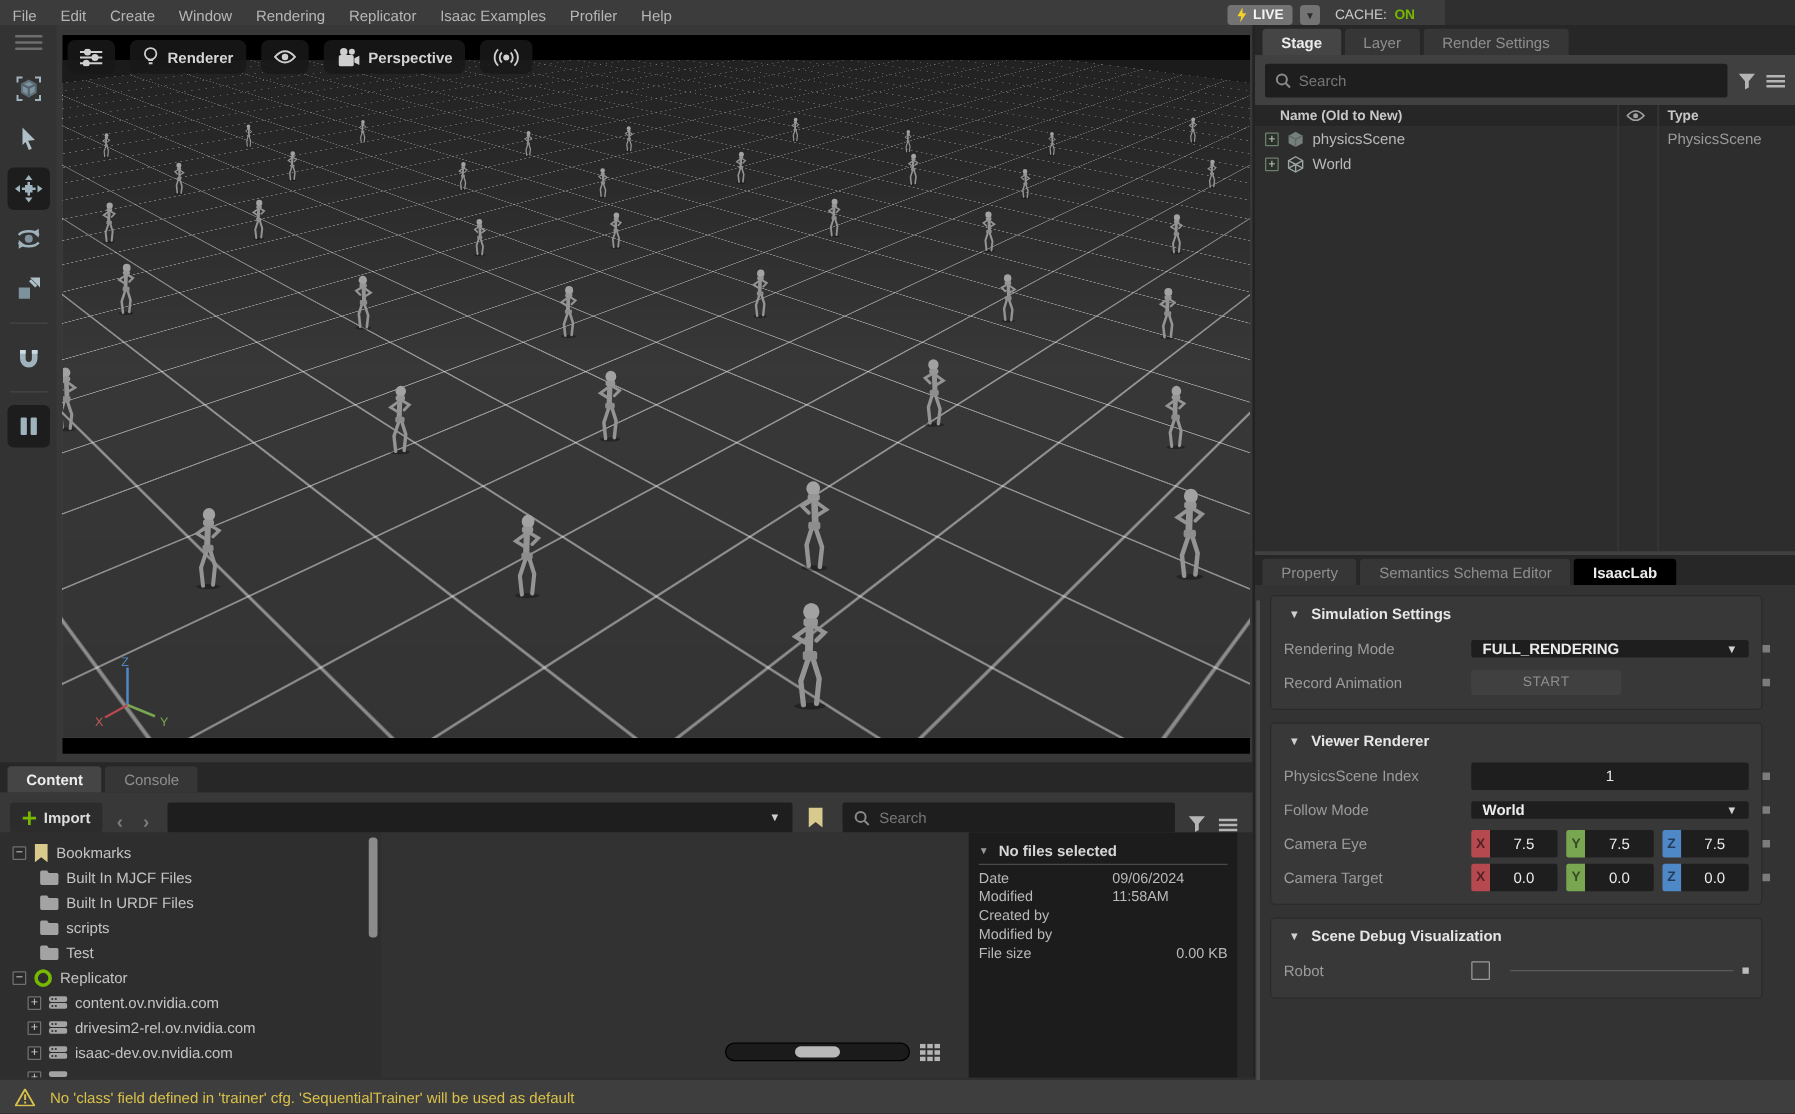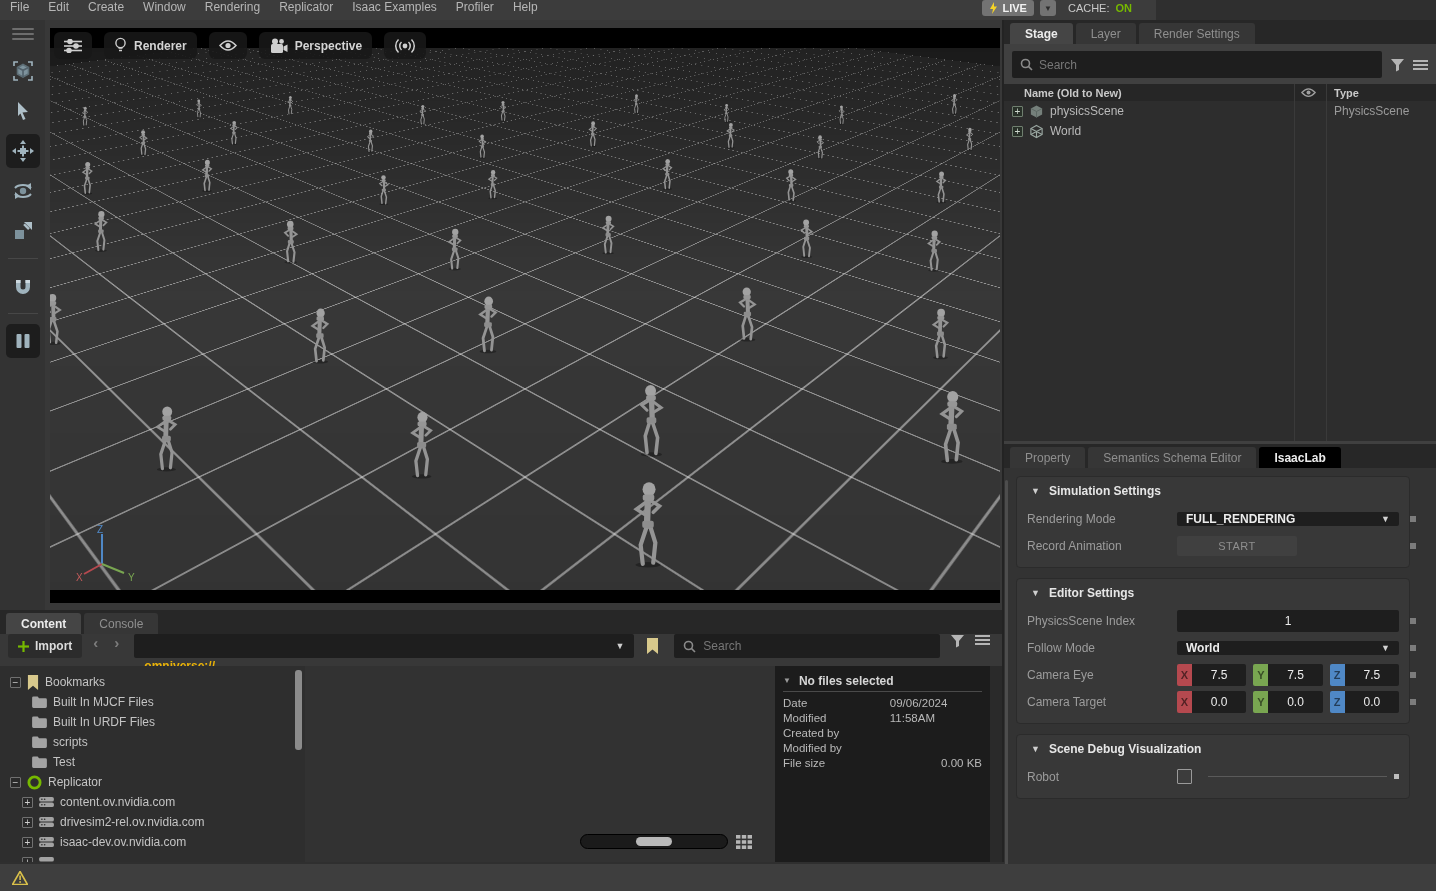--- a/index.html
+++ b/index.html
@@ -4,21 +4,21 @@
 <style>
   * { margin:0; padding:0; box-sizing:border-box; }
   html,body { background:#222; }
   #app {
     position:relative; width:1436px; height:891px; overflow:hidden;
     font-family:"Liberation Sans", sans-serif; background:#2f2f2f;
     -webkit-font-smoothing:antialiased; user-select:none;
   }
   
   .menubar { position:absolute; left:0; top:0; width:1156px; height:20px;
-    background:#3c3c3c; display:flex; align-items:flex-start; padding-left:10px; gap:19px; }
+    background:#3c3c3c; display:flex; align-items:flex-end; padding-left:10px; gap:19px; }
   .menubar .mi { font-size:12px; color:#b6b6b6; cursor:default; }
   .menubar-right { margin-left:auto; display:flex; align-items:center; gap:6px; padding-right:24px; }
   .live-btn { display:flex; align-items:center; gap:4px; background:#737373; border-radius:3px;
     height:16px; padding:0 7px; }
   .live-btn span { font-size:11px; font-weight:bold; color:#f2f2f2; }
   .live-caret { width:16px; height:16px; background:#737373; border-radius:3px;
     display:flex; align-items:center; justify-content:center; font-size:8px; color:#2c2c2c; }
   .cache-label { font-size:11px; color:#c9c9c9; margin-left:6px; }
   .cache-value { font-size:11px; font-weight:bold; color:#76b900; }
 
@@ -105,21 +105,21 @@
     font-size:11px; font-weight:bold; color:rgba(0,0,0,0.55); border-radius:2px 0 0 2px; flex:none; }
   .axis-x { background:#b5494f; } .axis-y { background:#79a651; } .axis-z { background:#4f88c6; }
   .xyzval { flex:1; background:#1e1e1e; border-radius:0 2px 2px 0; display:flex;
     align-items:center; justify-content:center; font-size:12px; color:#ececec; }
   .checkbox { width:15px; height:15px; border:1px solid #9a9a9a; background:#3c3c3c; border-radius:1px; }
   .robo-line { flex:1; height:1px; background:#5a5a5a; margin-left:16px; }
   .robo-dot { width:5px; height:5px; background:#bdbdbd; margin-left:7px; }
 
   
   .contentpanel { position:absolute; left:0; top:610px; width:1002px; height:252px; background:#2f2f2f; }
-  .c-toolbar { display:flex; align-items:flex-start; height:32px; background:#383838; padding:0 8px; gap:6px; }
+  .c-toolbar { display:flex; align-items:flex-end; height:32px; background:#383838; padding:0 8px; gap:6px; }
   .import-btn { display:flex; align-items:center; gap:6px; height:24px; padding:0 10px;
     background:#2c2c2c; border-radius:3px; }
   .import-btn span.txt { font-size:12px; font-weight:bold; color:#dcdcdc; }
   .chev { font-size:15px; font-weight:bold; color:#7d7d7d; padding:0 5px; }
   .pathbar { display:flex; align-items:center; width:500px; height:24px; background:#1e1e1e;
     border-radius:2px; padding:0 10px; margin-left:4px; }
   .pathbar input { flex:1; background:transparent; border:none; outline:none; color:#eab308;
     font-size:12px; font-weight:bold; font-family:"Liberation Sans",sans-serif;margin-top:40px; }
   .pathbar .caret { font-size:9px; color:#cfcfcf; }
   .bmk-btn { display:flex; align-items:center; justify-content:center; width:24px; height:24px; }
@@ -454,21 +454,21 @@
         <div class="prow">
           <span class="plabel">Record Animation</span>
           <div class="pbtn">START</div>
           <span class="pdot"></span>
         </div>
       </div>
 
       <div class="pframe">
         <div class="psection-h">
           <span class="arrow">▼</span>
-          <span class="ttl">Editor Settings</span>
+          <span class="ttl">Viewer Renderer</span>
         </div>
         <div class="prow">
           <span class="plabel">PhysicsScene Index</span>
           <div class="pnum">1</div>
           <span class="pdot"></span>
         </div>
         <div class="prow">
           <span class="plabel">Follow Mode</span>
           <div class="pdrop">
             <span class="val">World</span>
@@ -716,15 +716,16 @@
       </div>
     </div>
   </div>
 
   <div class="statusbar">
     <svg width="16" height="14" viewBox="0 0 16 14">
         <path d="M8 0.5 L15.5 13.5 H0.5 Z" fill="none" stroke="#d9c04a" stroke-width="1.6"></path>
         <rect x="7.3" y="4.5" width="1.6" height="4.5" fill="#d9c04a"></rect>
         <rect x="7.3" y="10.2" width="1.6" height="1.6" fill="#d9c04a"></rect>
       </svg>
+    <span class="msg">No 'class' field defined in 'trainer' cfg. 'SequentialTrainer' will be used as default</span>
   </div>
 
 </div>
 
 </body></html>

